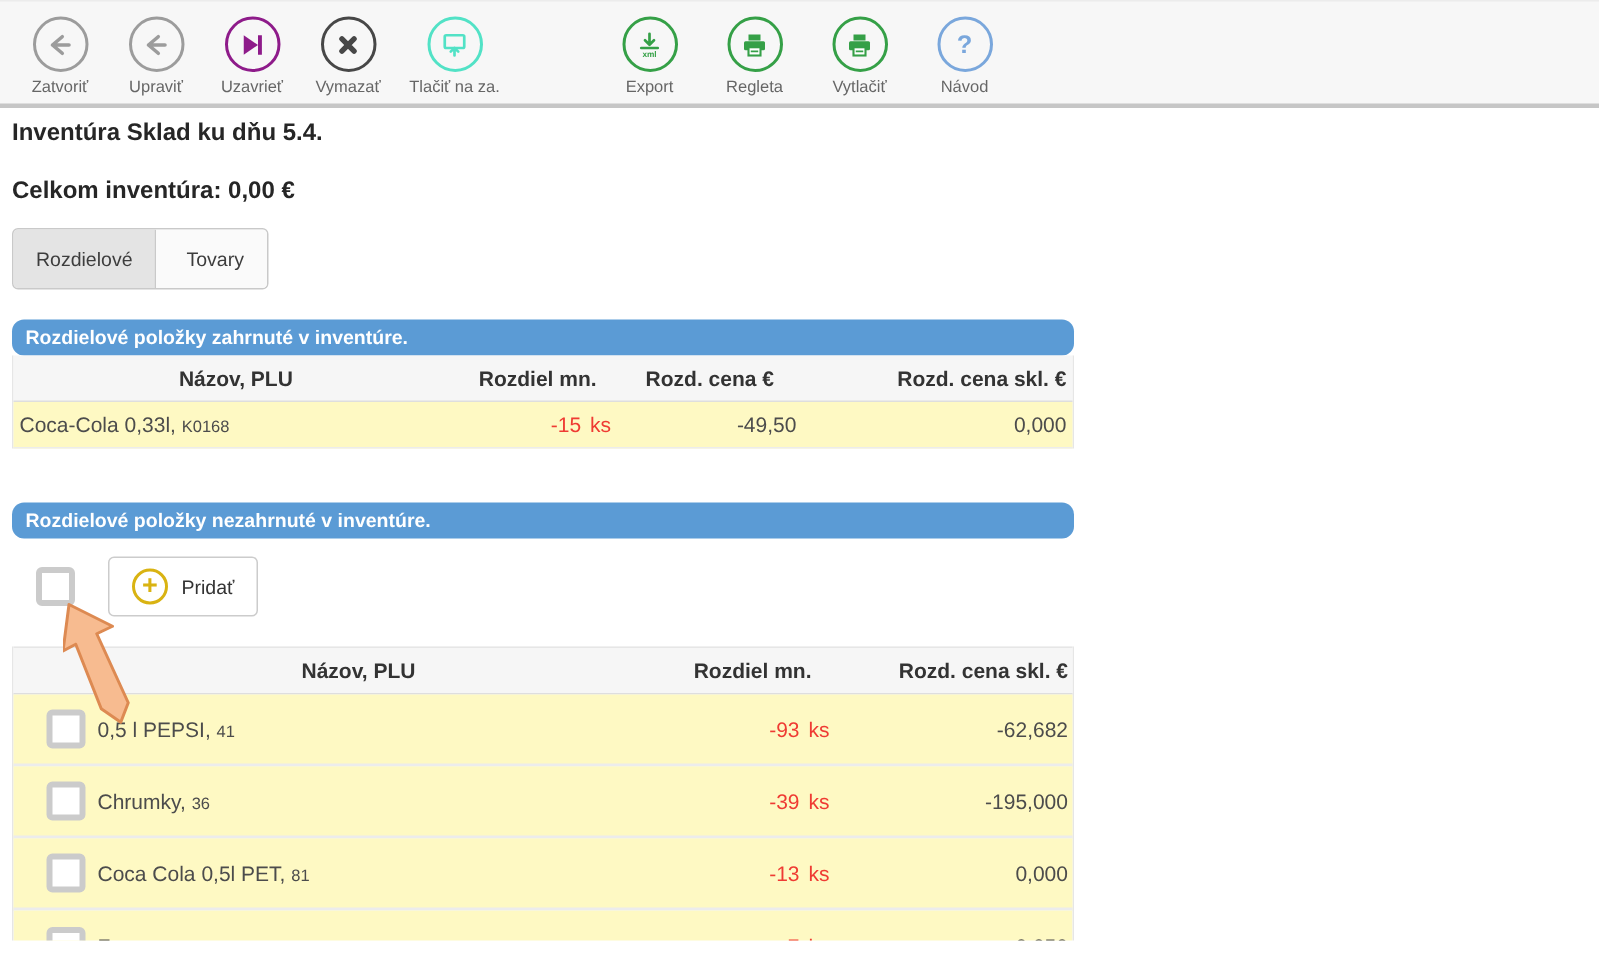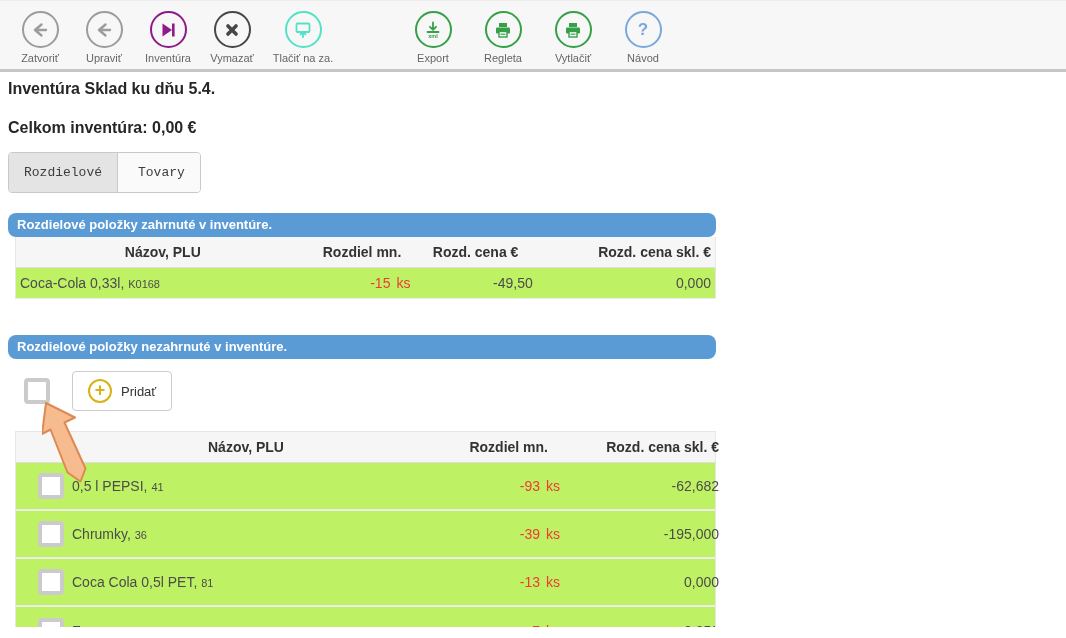--- a/index.html
+++ b/index.html
@@ -23,38 +23,38 @@
   .c-mint   { border-color:#52e2c6; color:#52e2c6; }
   .c-green  { border-color:#35a047; color:#35a047; }
   .c-blue   { border-color:#7aa7dc; color:#7aa7dc; }
   .qmark { font-size:17px; font-weight:bold; line-height:1; }
 
   
   .content { padding-left:8px; }
   .title  { font-size:16px; font-weight:bold; color:#262626; margin-top:8px; }
   .total  { font-size:16px; font-weight:bold; color:#262626; margin-top:21px; }
   .tabs { display:inline-flex; border:1px solid #c9c9c9; border-radius:4px;
-    overflow:hidden; margin-top:15px; background:#fafafa;font-family:Liberation Mono, monospace; }
+    overflow:hidden; margin-top:15px; background:#fafafa; }
   .tab { padding:12px 15px; font-size:13px; color:#3d3d3d; background:#fafafa; cursor:pointer; }
   .tab.active { background:#e4e4e4; }
   .tab + .tab { border-left:1px solid #c9c9c9;padding-left:20px; }
 
   
   .sect { width:708px; }
   .sect-bar { background:#5b9bd5; color:#fff; font-weight:bold; font-size:13px;
     padding:5px 9px; line-height:14px;border-radius:8px; }
   .bar1 { margin-top:20px; }
   .bar2 { margin-top:36px; }
 
-  .tbl { border-left:1px solid #e6e6e6; border-right:1px solid #e6e6e6;margin-left:7px; }
+  .tbl { border-left:1px solid #e6e6e6; border-right:1px solid #e6e6e6; }
   .thead, .trow { display:grid; align-items:center; }
   .t1 .thead, .t1 .trow { grid-template-columns:42% 15% 17.5% 25.5%; }
   .thead { background:#f6f6f6; border-bottom:1px solid #dedede; }
   .thead .cell { font-weight:bold; font-size:14px; color:#333; padding:7px 4px; }
-  .trow { background:#bef264; border-bottom:1px solid #ececec; }
+  .trow { background:#fef9c3; border-bottom:1px solid #ececec; }
   .trow .cell { font-size:14px; color:#4c4c4c; padding:7px 4px; }
   .cen { text-align:center; } .rgt { text-align:right; }
   .red { color:#ef3b33; }
   .plu { font-size:11px; }
   .unit { display:inline-block; width:14px; text-align:left; margin-left:6px; }
   .hd-qty { padding-right:16px !important; }
 
   
   .controls { position:relative; display:flex; align-items:flex-start;
     margin:12px 0 0 16px; height:42px; }
@@ -101,21 +101,21 @@
     <span class="lbl">Upraviť</span>
   </div>
 
   <div class="titem">
     <span class="ticon c-purple">
       <svg width="20" height="20" viewBox="0 0 20 20">
           <polygon points="4.5,3.5 14,10 4.5,16.5" fill="currentColor"></polygon>
           <rect x="14" y="3.5" width="2.6" height="13" fill="currentColor"></rect>
         </svg>
     </span>
-    <span class="lbl">Inventúra</span>
+    <span class="lbl">Uzavrieť</span>
   </div>
 
   <div class="titem">
     <span class="ticon c-dark">
       <svg width="18" height="18" viewBox="0 0 20 20">
           <path d="M5.5 5.5 L14.5 14.5 M14.5 5.5 L5.5 14.5" stroke="currentColor" stroke-width="4" stroke-linecap="round"></path>
         </svg>
     </span>
     <span class="lbl">Vymazať</span>
   </div>

